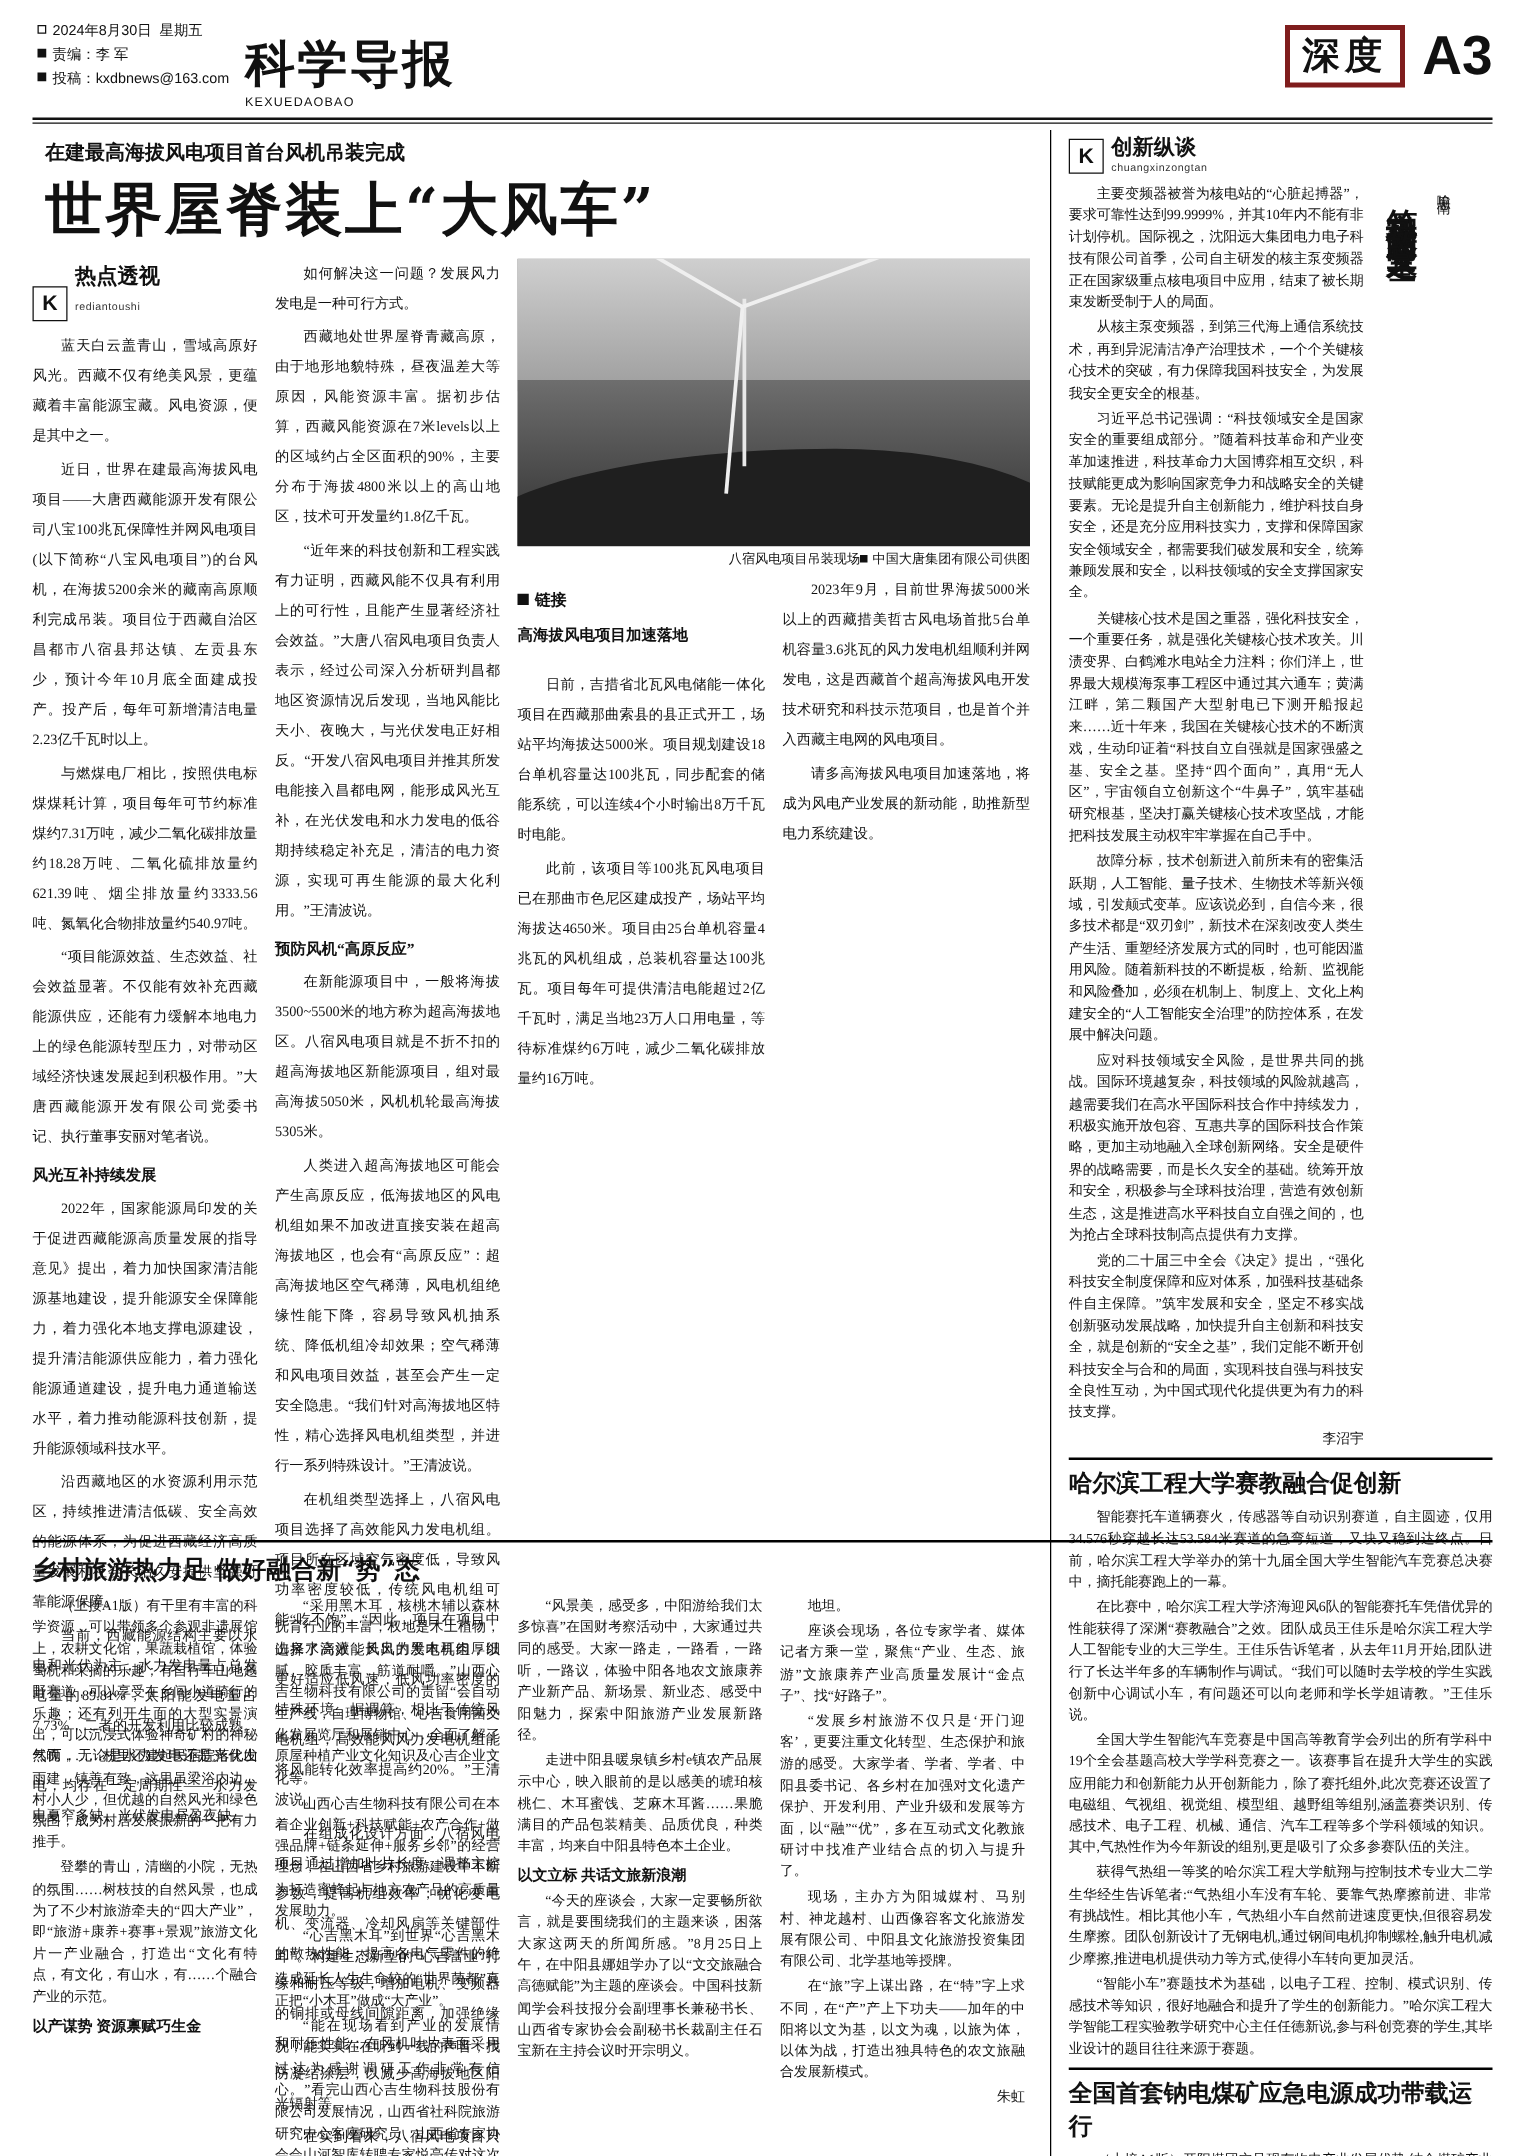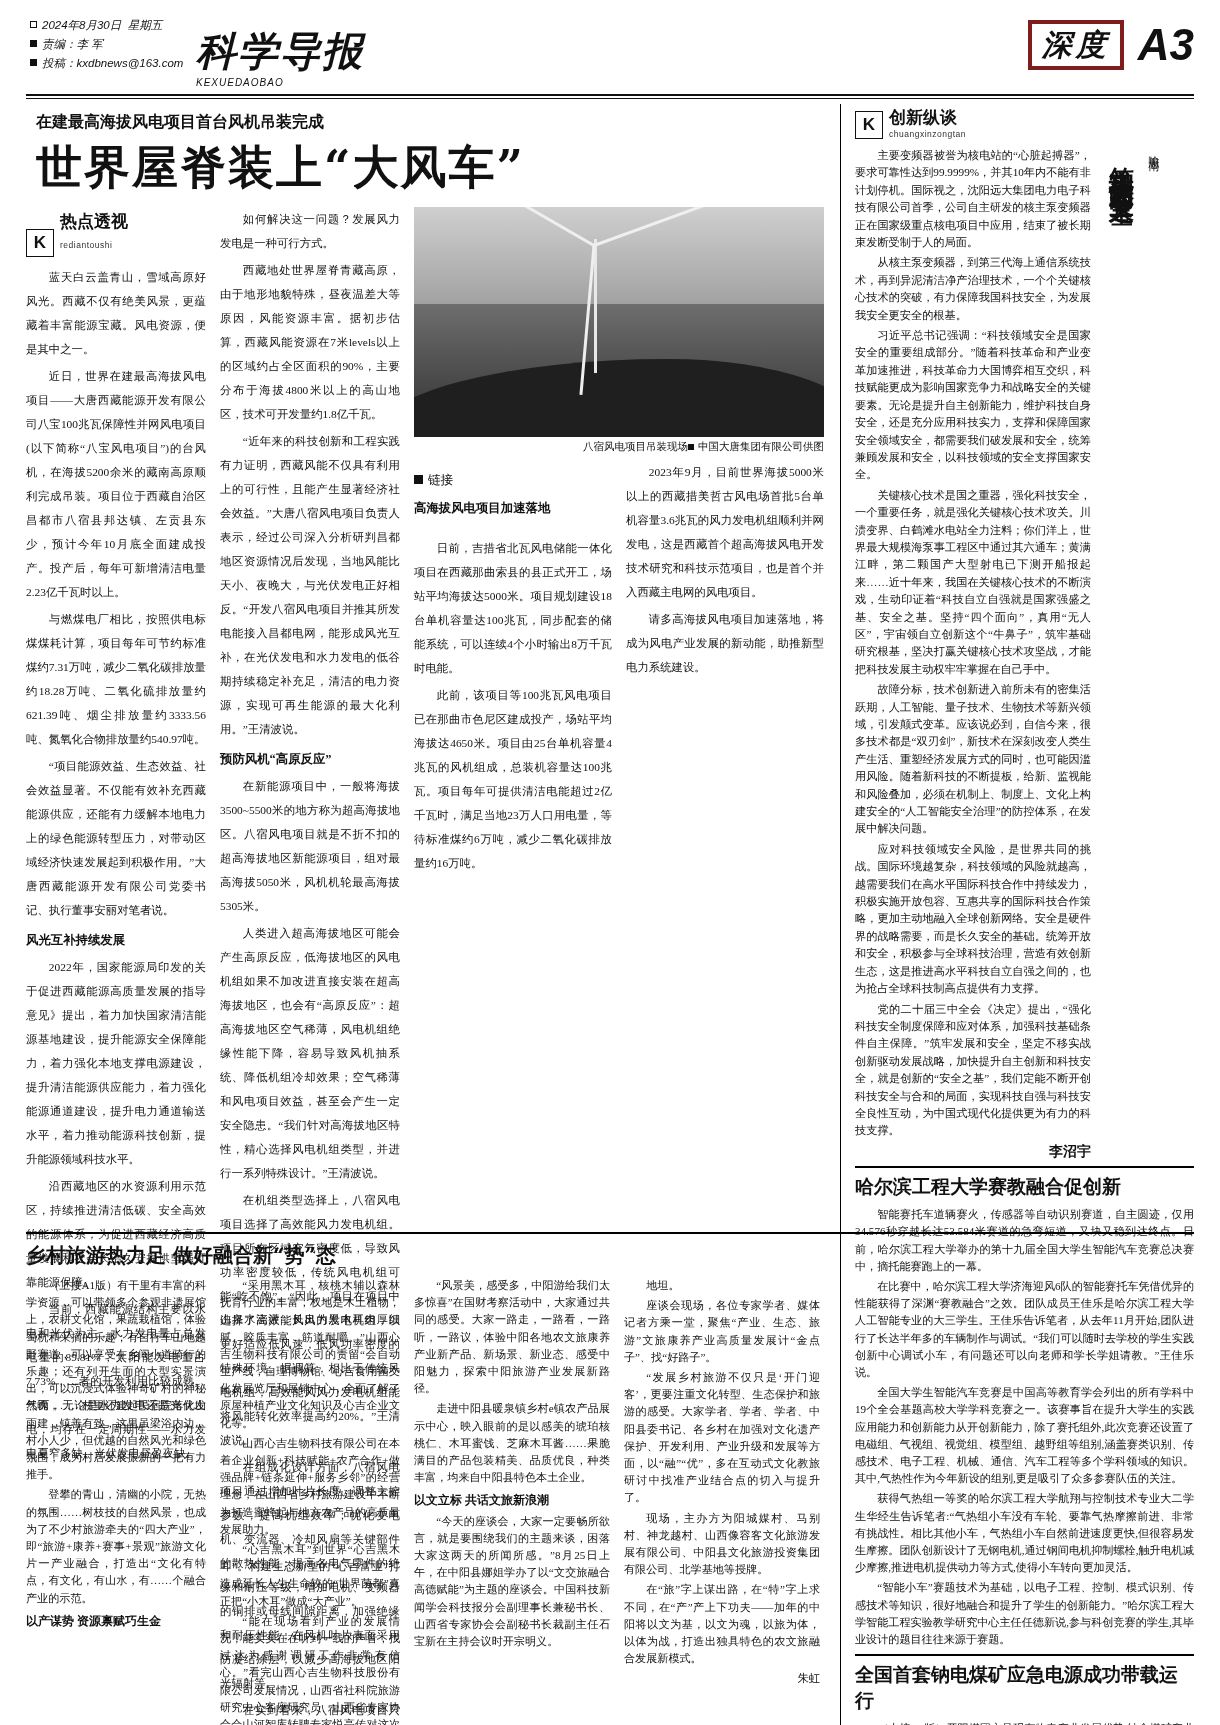--- a/index.html
+++ b/index.html
@@ -7,21 +7,21 @@
     width:1220px;height:1725px;
     background:#ffffff;
     font-family:"Liberation Serif", serif;
     color:#111;
     position:relative;
     overflow:hidden;
   }
   .page{position:relative;width:1220px;height:1725px;padding:0;box-sizing:border-box;}
 
   
-  .masthead{position:relative;height:97px;padding:4px 28px 0 28px;box-sizing:border-box;font-style:italic;}
+  .masthead{position:relative;height:97px;padding:4px 28px 0 28px;box-sizing:border-box;}
   .mh-left{position:absolute;left:30px;top:16px;font-size:11.5px;line-height:19px;font-family:"Liberation Sans",sans-serif;color:#111;}
   .mh-left div{white-space:nowrap;}
   .mh-left .sq{display:inline-block;width:7px;height:7px;background:#111;margin-right:5px;vertical-align:1px;}
   .mh-left .sq2{display:inline-block;width:7px;height:7px;border:1px solid #111;background:#fff;margin-right:5px;vertical-align:1px;box-sizing:border-box;}
   .mh-title{position:absolute;left:196px;top:24px;font-size:40px;letter-spacing:2px;font-weight:bold;font-family:"DejaVu Serif",serif;color:#111;}
   .mh-title .sub{font-size:10px;letter-spacing:1px;font-family:"Liberation Sans",sans-serif;font-weight:normal;display:block;margin-top:-2px;}
   .mh-right{position:absolute;right:26px;top:20px;display:flex;align-items:center;gap:14px;}
   .mh-badge{border:4px solid #7f1d1d;padding:3px 10px;font-size:30px;font-weight:bold;letter-spacing:4px;font-family:"DejaVu Serif",serif;line-height:36px;}
   .mh-page{font-size:44px;font-weight:bold;font-family:"Liberation Sans",sans-serif;}
   .rule-top{position:absolute;left:26px;right:26px;top:94px;border-top:2px solid #111;}
@@ -45,29 +45,29 @@
 
   .photo{background:#8d8d8d;position:relative;overflow:hidden;}
   .photo .sky{position:absolute;left:0;right:0;top:0;height:46%;background:linear-gradient(#cfcfcf,#9e9e9e);}
   .photo .ridge{position:absolute;left:0;right:0;bottom:0;height:58%;background:linear-gradient(#6e6e6e,#2f2f2f);}
   .photo .ridge2{position:absolute;left:-10%;bottom:0;width:120%;height:34%;background:#1f1f1f;border-radius:60% 40% 0 0 / 100% 90% 0 0;}
   .photo .turbine{position:absolute;left:44%;top:14%;width:3px;height:58%;background:#e8e8e8;}
   .photo .blade{position:absolute;left:44%;top:16%;width:150px;height:3px;background:#efefef;transform-origin:0 50%;}
   .cap{font-size:10.5px;color:#111;margin-top:3px;display:flex;justify-content:flex-end;margin-left:36px;}
   .cap .sq{display:inline-block;width:6px;height:6px;background:#111;margin-right:4px;}
 
-  .boxhead{font-weight:normal;font-size:12.6px;margin:8px 0 4px 0;}
+  .boxhead{font-weight:bold;font-size:12.6px;margin:8px 0 4px 0;}
   .boxhead .sq{display:inline-block;width:9px;height:9px;background:#111;margin-right:5px;}
 
   
   .rail{width:250px;font-size:11.2px;line-height:17.4px;text-align:justify;}
   .rail p{margin:0 0 3px 0;text-indent:2em;}
   .vtitle{writing-mode:vertical-rl;font-size:25px;font-weight:bold;font-family:"DejaVu Serif",serif;letter-spacing:3px;height:380px;margin-left:6px;}
   .vauthor{writing-mode:vertical-rl;font-size:11px;letter-spacing:2px;margin-left:8px;}
-  .sign{text-align:right;font-size:14px;margin-top:3px;font-weight:bold;}
+  .sign{text-align:right;font-size:11px;margin-top:3px;}
 
   
   .bottom{position:absolute;left:26px;top:1226px;width:1168px;}
   .bh{font-size:20px;font-weight:bold;font-family:"DejaVu Serif",serif;margin:6px 0 8px 0;}
   .bh2{font-size:19px;font-weight:bold;font-family:"DejaVu Serif",serif;margin:6px 0 6px 0;}
   .small{font-size:11.1px;line-height:17.2px;text-align:justify;}
   .small p{margin:0 0 3px 0;text-indent:2em;}
   .sub-h{font-weight:bold;font-size:12px;margin:6px 0 3px 0;text-indent:0;}
   hr.thick{border:none;border-top:2px solid #000;margin:6px 0 2px 0;}
   .byline{text-align:right;font-size:11.2px;}

